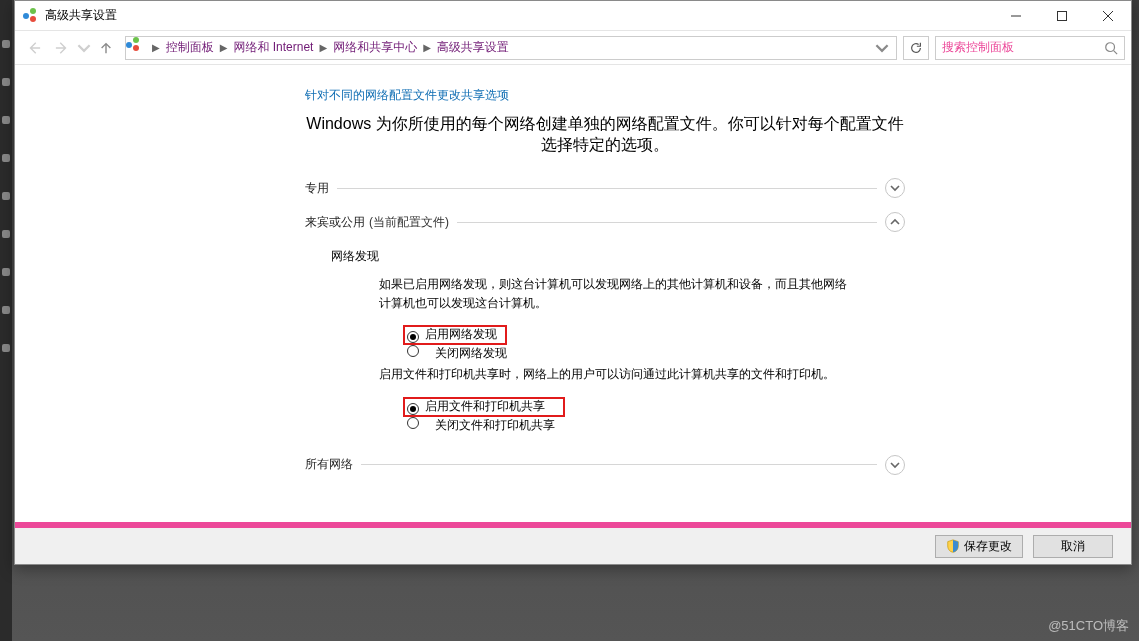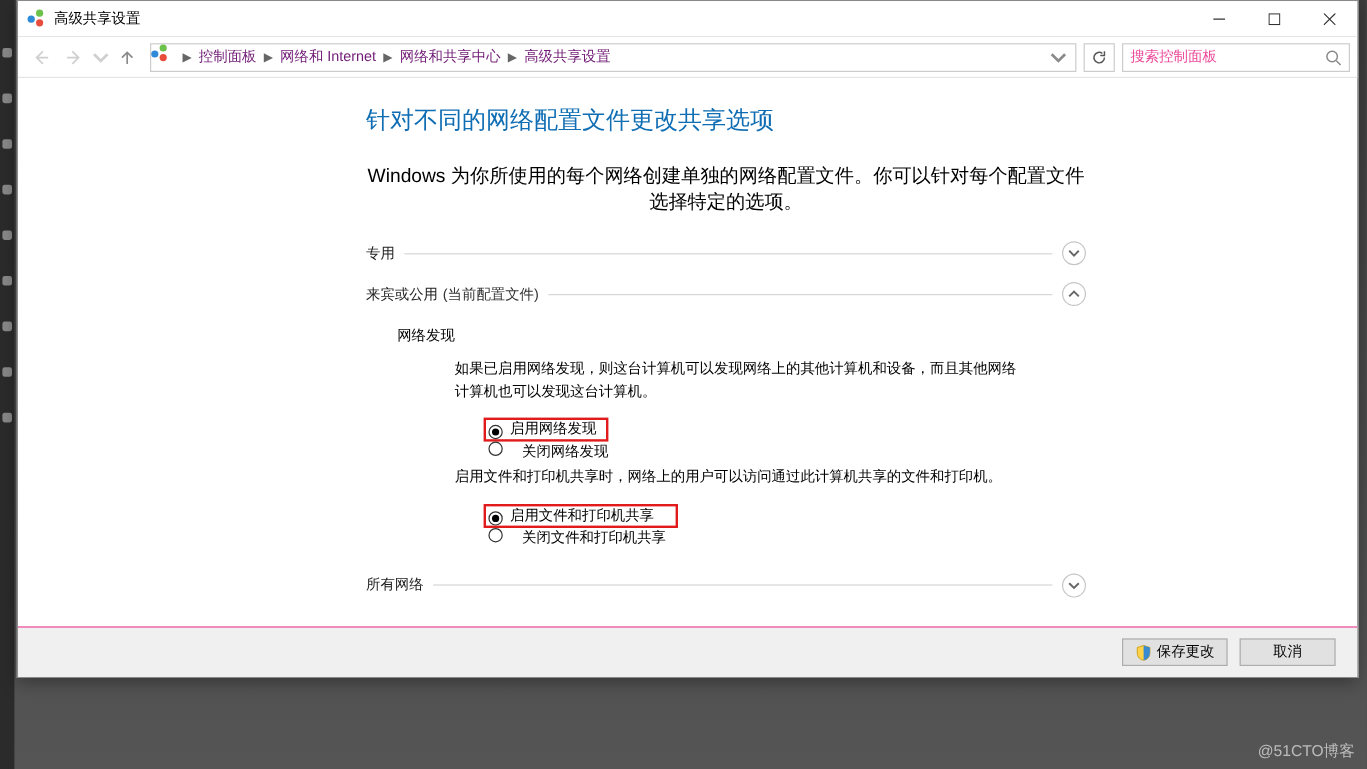--- a/index.html
+++ b/index.html
@@ -106,22 +106,22 @@
   .content {
     flex: 1; overflow: auto;
     padding: 22px 30px 10px 30px;
   }
   .inner {
     max-width: 600px;
     margin: 0 auto 0 260px;
   }
   .heading {
     color: #0f6db3;
-    font-size: 20px;
-    margin-bottom: 23px;
+    font-size: 12px;
+    margin-bottom: 10px;
   }
   .description {
     color: #000; font-size: 16px; margin-bottom: 22px; text-align: center;
   }
   .section {
     margin-bottom: 14px;
   }
   .section-head {
     display: flex; align-items: center;
     color: #1c1c1c; font-size: 12px;
@@ -172,21 +172,21 @@
     width: 12px; height: 12px; border: 1px solid #333; border-radius: 50%;
     display: inline-flex; align-items: center; justify-content: center;
     background: #fff;
   }
   .highlight .dot::after {
     content: ""; width: 6px; height: 6px; background: #000; border-radius: 50%;
   }
   
   .footer {
     flex: 0 0 42px; height: 42px;
-    border-top: 1px solid #ec4899;
+    border-top: 6px solid #ec4899;
     background: #f0f0f0;
     display: flex; align-items: center; justify-content: flex-end;
     padding: 0 18px; gap: 10px;
   }
   .btn {
     min-width: 80px; height: 23px;
     border: 1px solid #adadad;
     background: #e1e1e1;
     display: inline-flex; align-items: center; justify-content: center;
     padding: 0 10px; gap: 4px;

